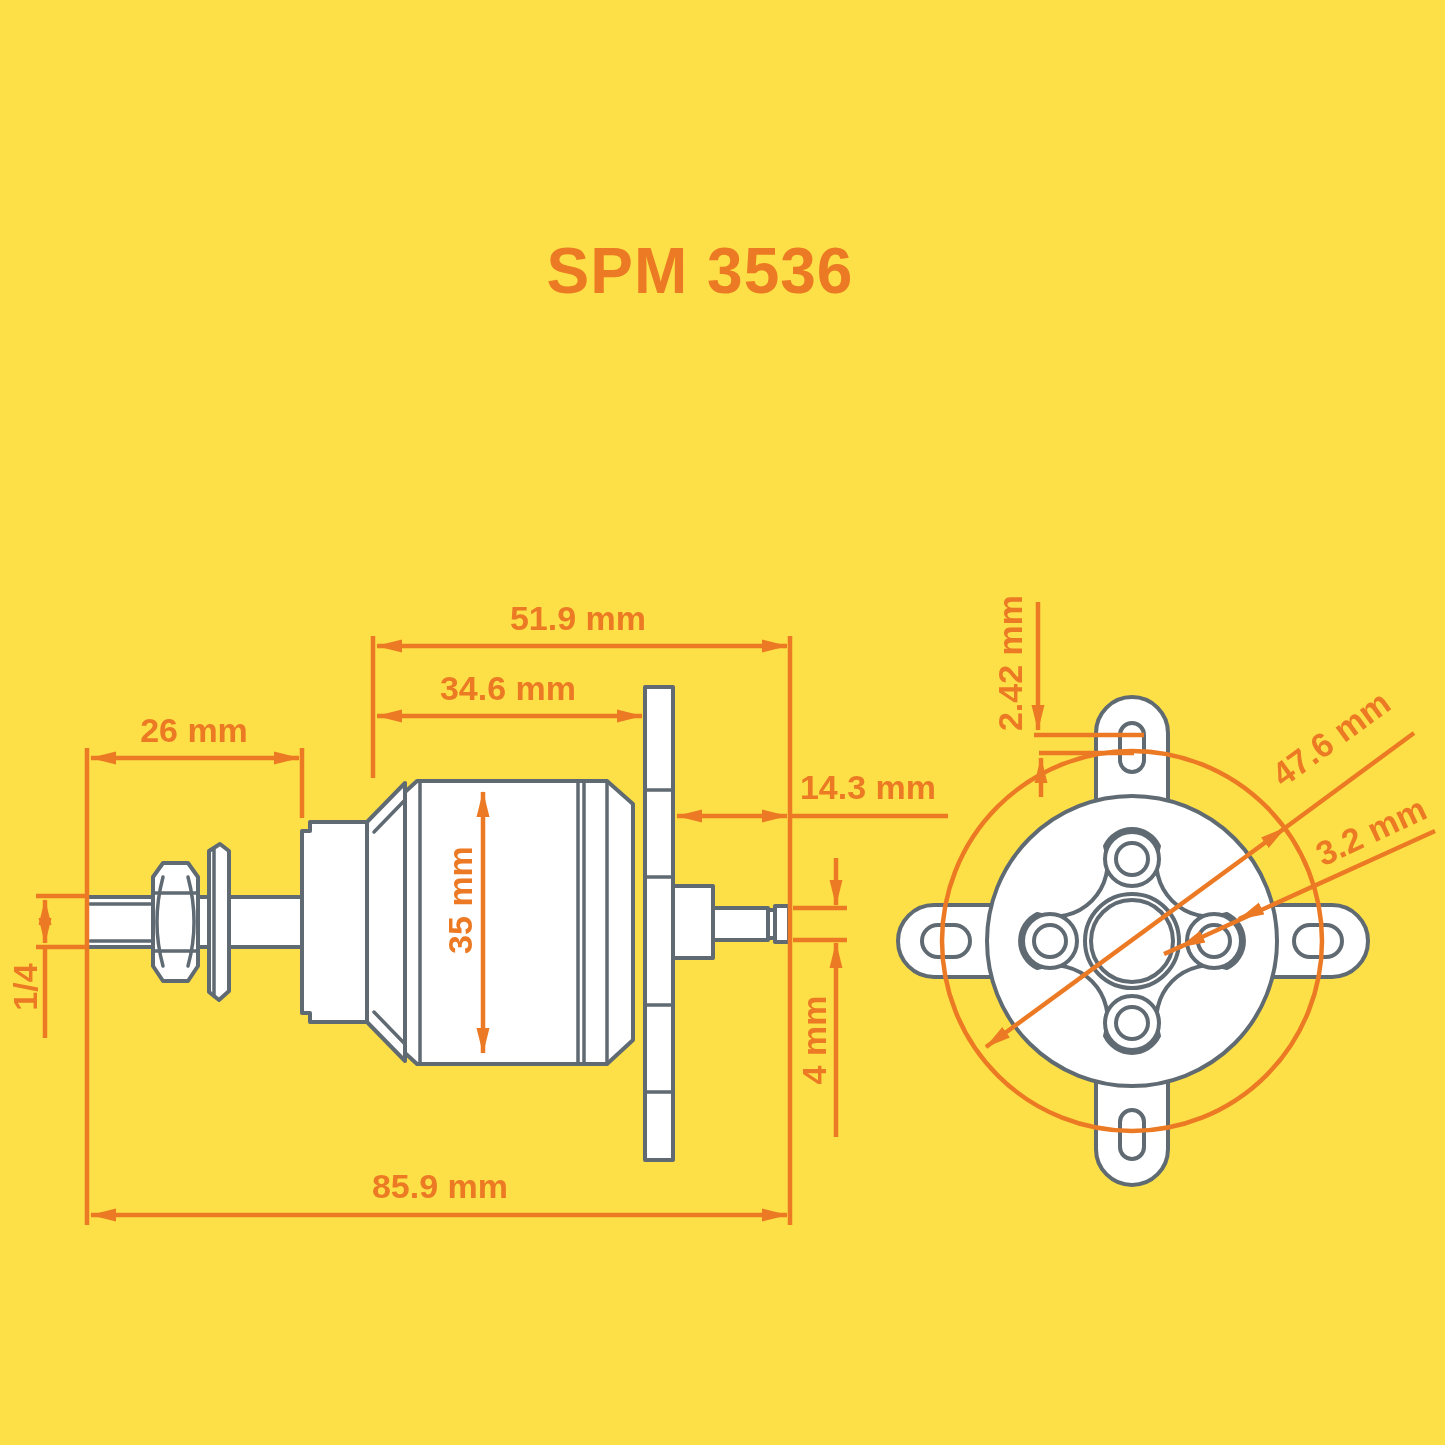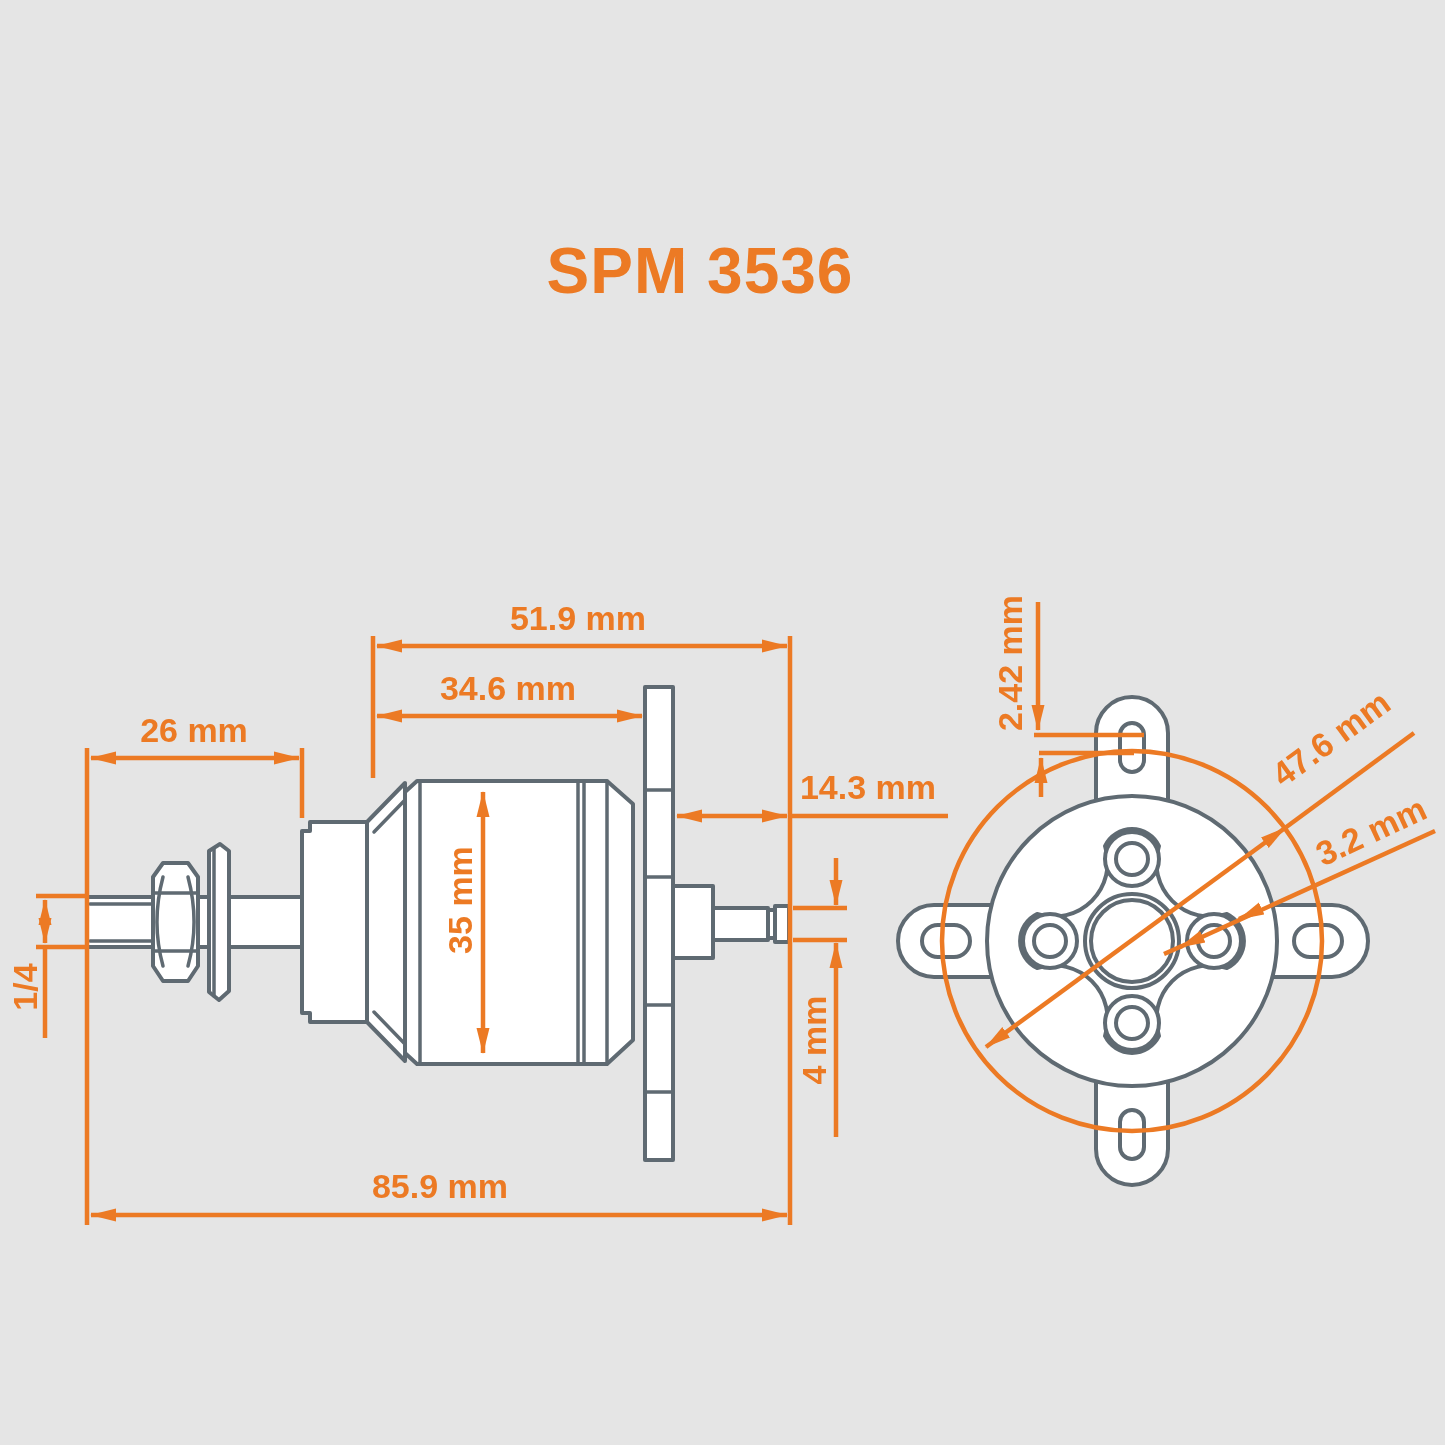--- a/index.html
+++ b/index.html
@@ -1,16 +1,16 @@
 <!DOCTYPE html>
 <html><head>
 <meta charset="utf-8">
 <style>
   html,body{margin:0;padding:0;background:#ffffff;}
-  .canvas{position:relative;width:1445px;height:1445px;background:#e5e5e5;overflow:hidden;
+  .canvas{position:relative;width:1445px;height:1445px;background:#fde047;overflow:hidden;
           font-family:"Liberation Sans", sans-serif;}
   svg{position:absolute;left:0;top:0;}
   .outline{fill:#ffffff;stroke:#5F6A72;stroke-width:4;stroke-linejoin:round;}
   .gline{fill:none;stroke:#5F6A72;stroke-width:3.5;stroke-linecap:round;}
   .oline{fill:none;stroke:#EC7A24;stroke-width:4.5;stroke-linecap:butt;}
   .dim{fill:#EC7A24;font-family:"Liberation Sans", sans-serif;font-weight:700;font-size:34px;}
   .title{fill:#EC7A24;font-family:"Liberation Sans", sans-serif;font-weight:700;font-size:64px;letter-spacing:1px;}
 </style>
 </head>
 <body>

